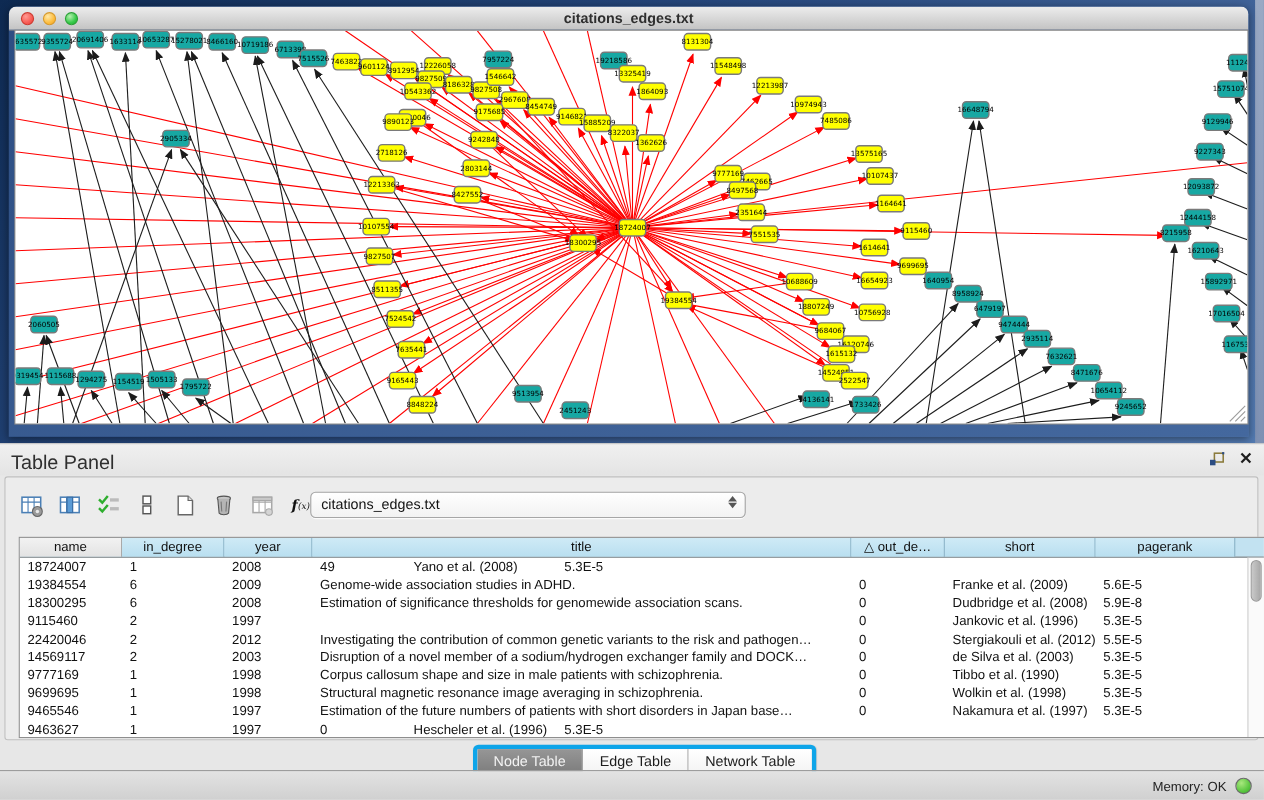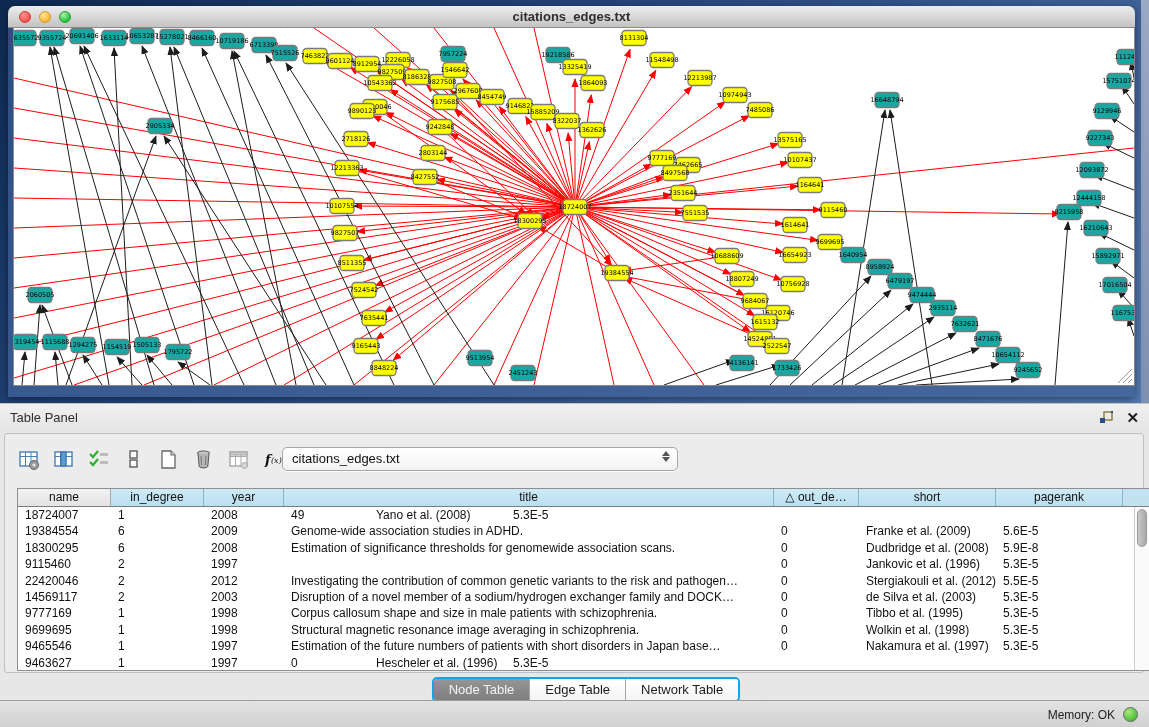--- a/index.html
+++ b/index.html
@@ -26,21 +26,21 @@
   .win-title { position:absolute; left:0; right:0; top:0; height:22px; line-height:21px;
     text-align:center; font-size:13px; font-weight:600; color:#2e2e2e; }
   .canvas-wrap { position:absolute; left:6px; top:22px; width:1120px; height:357px;
     background:#ffffff; box-shadow:0 0 0 1px #8a8a8a; overflow:hidden; }
   .canvas-wrap svg { display:block; }
 
   
   .table-panel { position:absolute; left:0; top:403px; width:1149px; height:297px;
     background:#e7e7e7; border-top:1px solid #c2c2c2; }
   .tp-header { position:relative; height:28px; background:linear-gradient(180deg,#f0f0f0,#e4e4e4); }
-  .tp-title { position:absolute; left:10px; top:6px; font-size:13px; color:#2f2f2f; }
+  .tp-title { position:absolute; left:10px; top:6px; font-size:18px; color:#2f2f2f; }
   .tp-header-icons { position:absolute; right:10px; top:6px; display:flex; gap:12px; align-items:center; }
   .float-ic svg, .close-ic { display:block; }
   .close-ic { font-size:15px; font-weight:bold; color:#1c1c1c; line-height:14px; cursor:default; }
 
   .tp-body { position:absolute; left:4px; right:5px; top:29px; bottom:27px;
     background:#ececec; border:1px solid #c0c0c0; border-radius:3px; }
 
   .tp-toolbar { position:absolute; left:10px; top:10px; height:30px; display:flex;
     align-items:center; gap:9px; }
   .tbtn { width:26px; height:26px; display:flex; align-items:center; justify-content:center; }
@@ -63,21 +63,21 @@
   .tbody { position:absolute; left:0; right:15px; top:18px; bottom:0; }
   .tr { display:flex; height:16.4px; }
   .td { font-size:12px; color:#111; line-height:16px; padding-left:7px;
     overflow:hidden; white-space:nowrap; }
   .vscroll { position:absolute; right:0; top:18px; bottom:0; width:15px;
     background:#fafafa; border-left:1px solid #cdcdcd; }
   .vthumb { position:absolute; left:2px; top:2px; width:10px; height:38px;
     border-radius:6px; background:linear-gradient(90deg,#c9c9c9,#a8a8a8); border:1px solid #9a9a9a; }
 
   .tp-tabs { position:absolute; left:0; right:0; top:243px; display:flex; justify-content:center; }
-  .seg { display:flex; border:2px solid #0ea5e9; border-radius:5px; overflow:hidden;
+  .seg { display:flex; border:4px solid #0ea5e9; border-radius:5px; overflow:hidden;
     box-shadow:0 1px 1px rgba(0,0,0,.15);margin-left:24px; }
   .seg button { font-family:"Liberation Sans",sans-serif; font-size:13px; padding:3px 15px;
     border:none; border-right:1px solid #a5a5a5; background:linear-gradient(180deg,#ffffff,#f4f4f4);
     color:#1c1c1c; cursor:default; }
   .seg button:last-child { border-right:none; }
   .seg button.active { background:linear-gradient(180deg,#969696,#7e7e7e); color:#f3f3f3; }
 
   .status-bar { position:absolute; left:0; bottom:0; width:1149px; height:27px;
     background:linear-gradient(180deg,#e3e3e3,#d0d0d0); border-top:1px solid #9d9d9d; }
   .mem { position:absolute; right:34px; top:7px; font-size:12px; color:#222; }
@@ -832,21 +832,21 @@
             <div class="td" style="width: 85px;">0</div>
             <div class="td" style="width: 137px;">de Silva et al. (2003)</div>
             <div class="td" style="width: 127px;">5.3E-5</div>
           </div>
           <div class="tr">
             <div class="td" style="width: 93px;">9777169</div>
             <div class="td" style="width: 93px;">1</div>
             <div class="td" style="width: 80px;">1998</div>
             <div class="td" style="width: 490px;">Corpus callosum shape and size in male patients with schizophrenia.</div>
             <div class="td" style="width: 85px;">0</div>
-            <div class="td" style="width: 137px;">Tibbo et al. (1995)</div>
+            <div class="td" style="width: 137px;">Tibbo et al. (1990)</div>
             <div class="td" style="width: 127px;">5.3E-5</div>
           </div>
           <div class="tr">
             <div class="td" style="width: 93px;">9699695</div>
             <div class="td" style="width: 93px;">1</div>
             <div class="td" style="width: 80px;">1998</div>
             <div class="td" style="width: 490px;">Structural magnetic resonance image averaging in schizophrenia.</div>
             <div class="td" style="width: 85px;">0</div>
             <div class="td" style="width: 137px;">Wolkin et al. (1998)</div>
             <div class="td" style="width: 127px;">5.3E-5</div>

